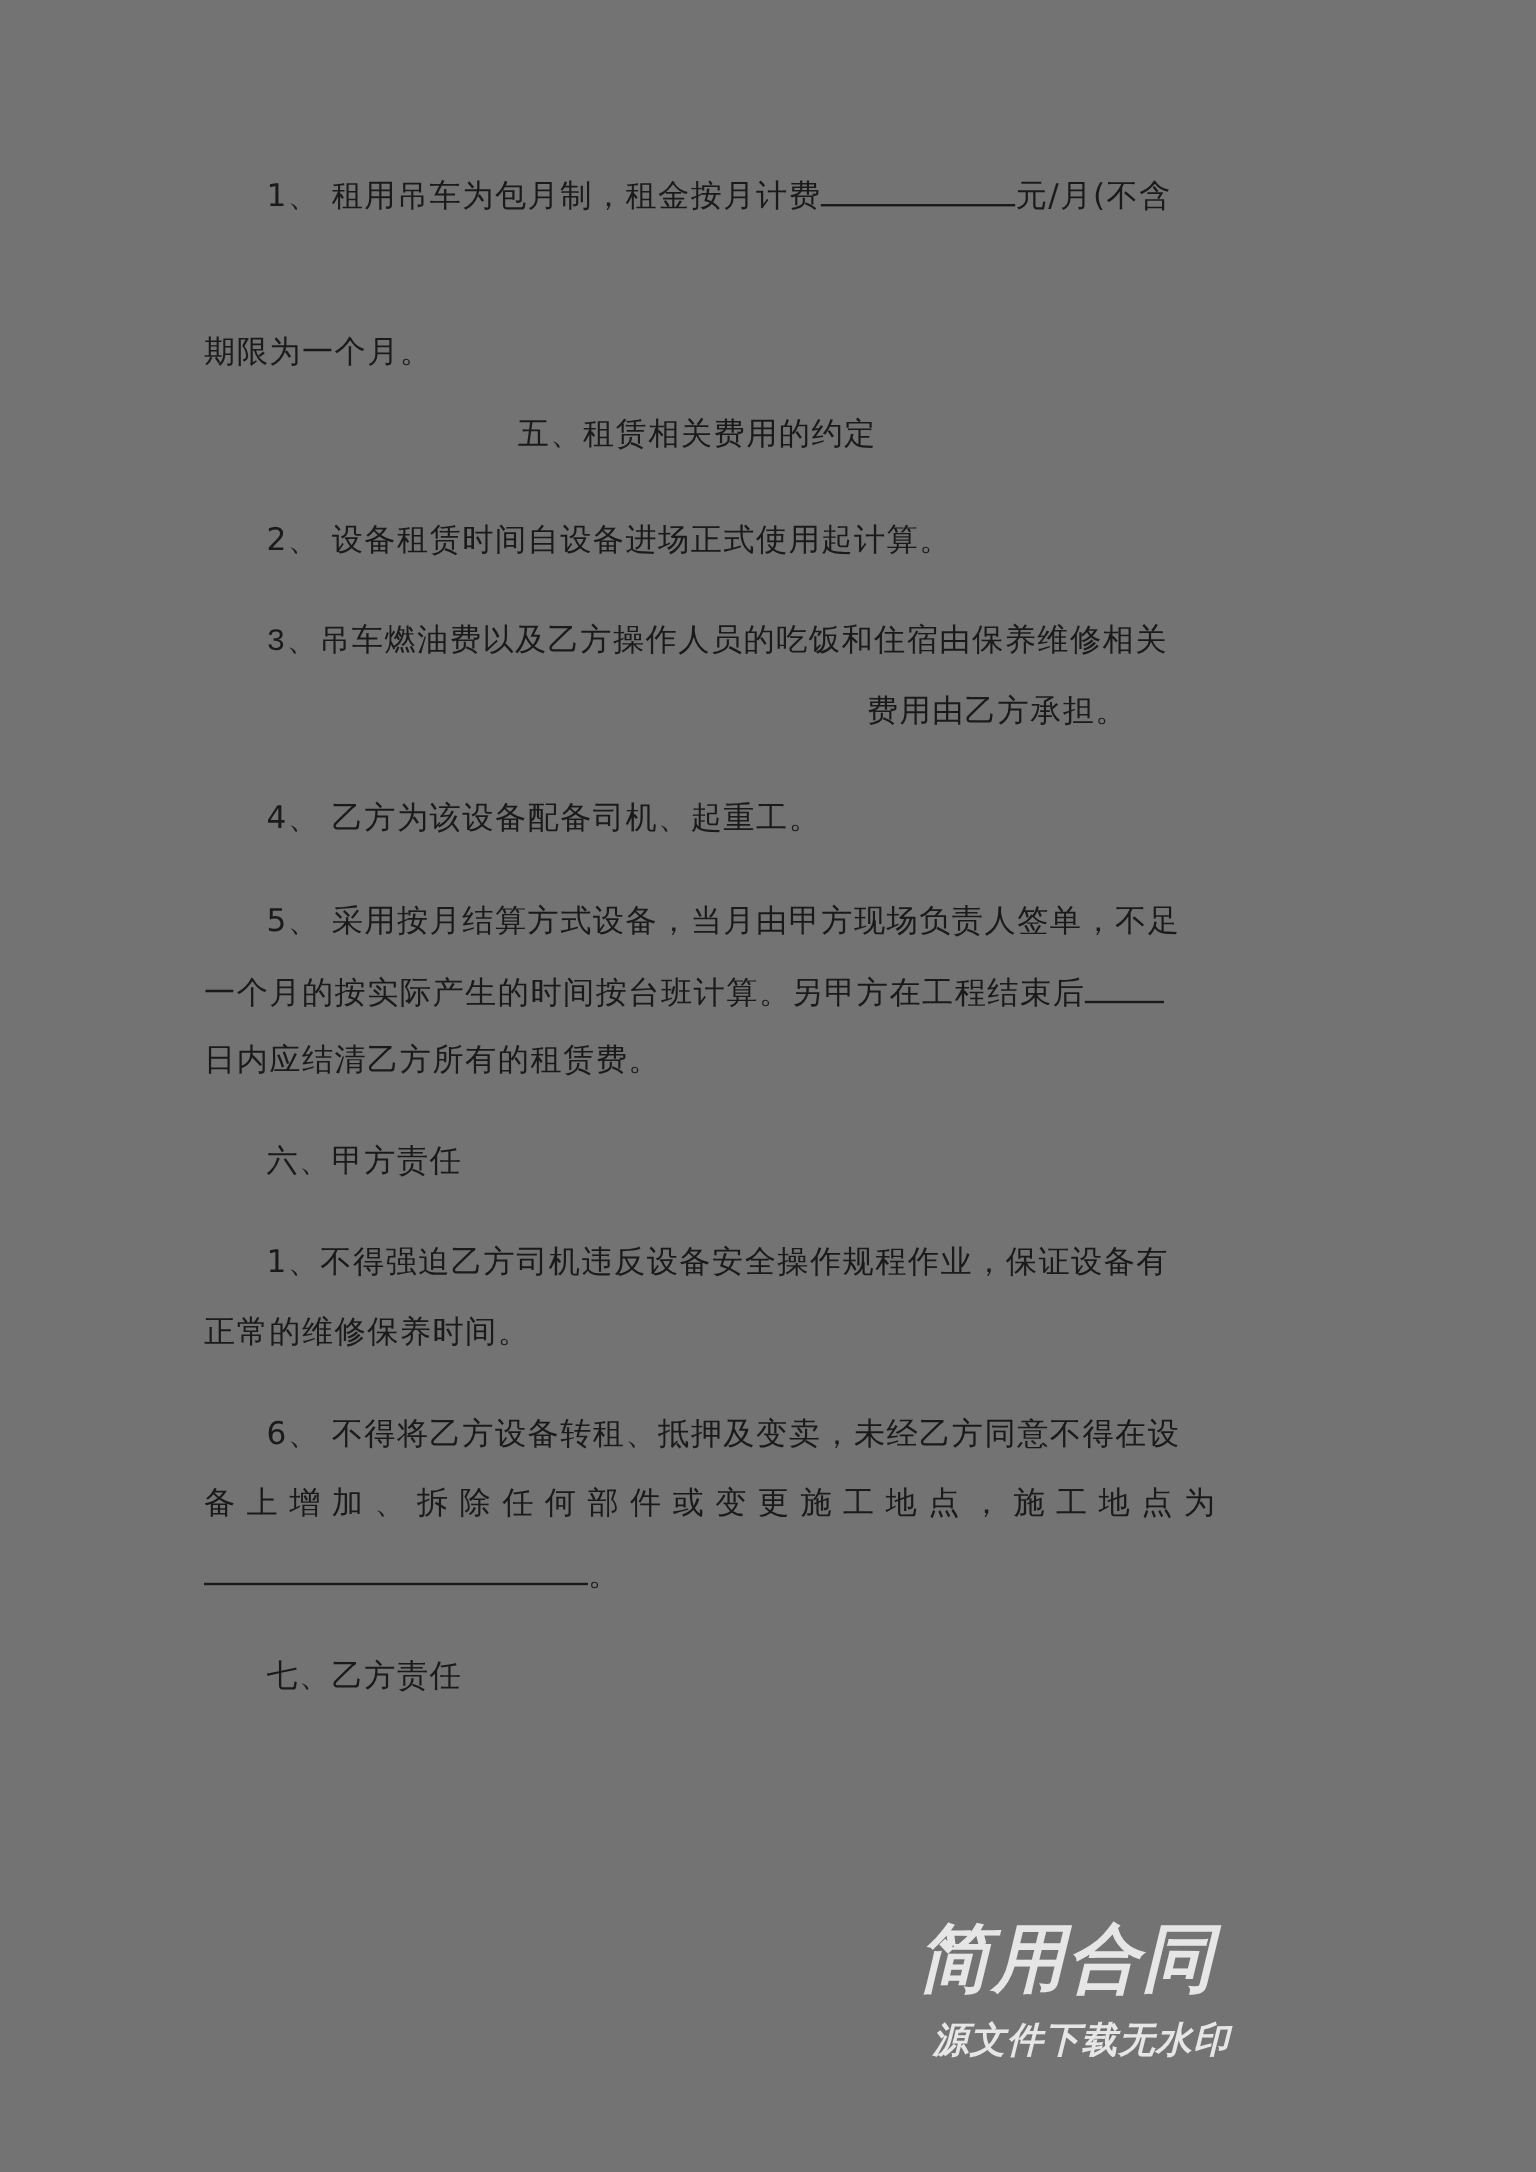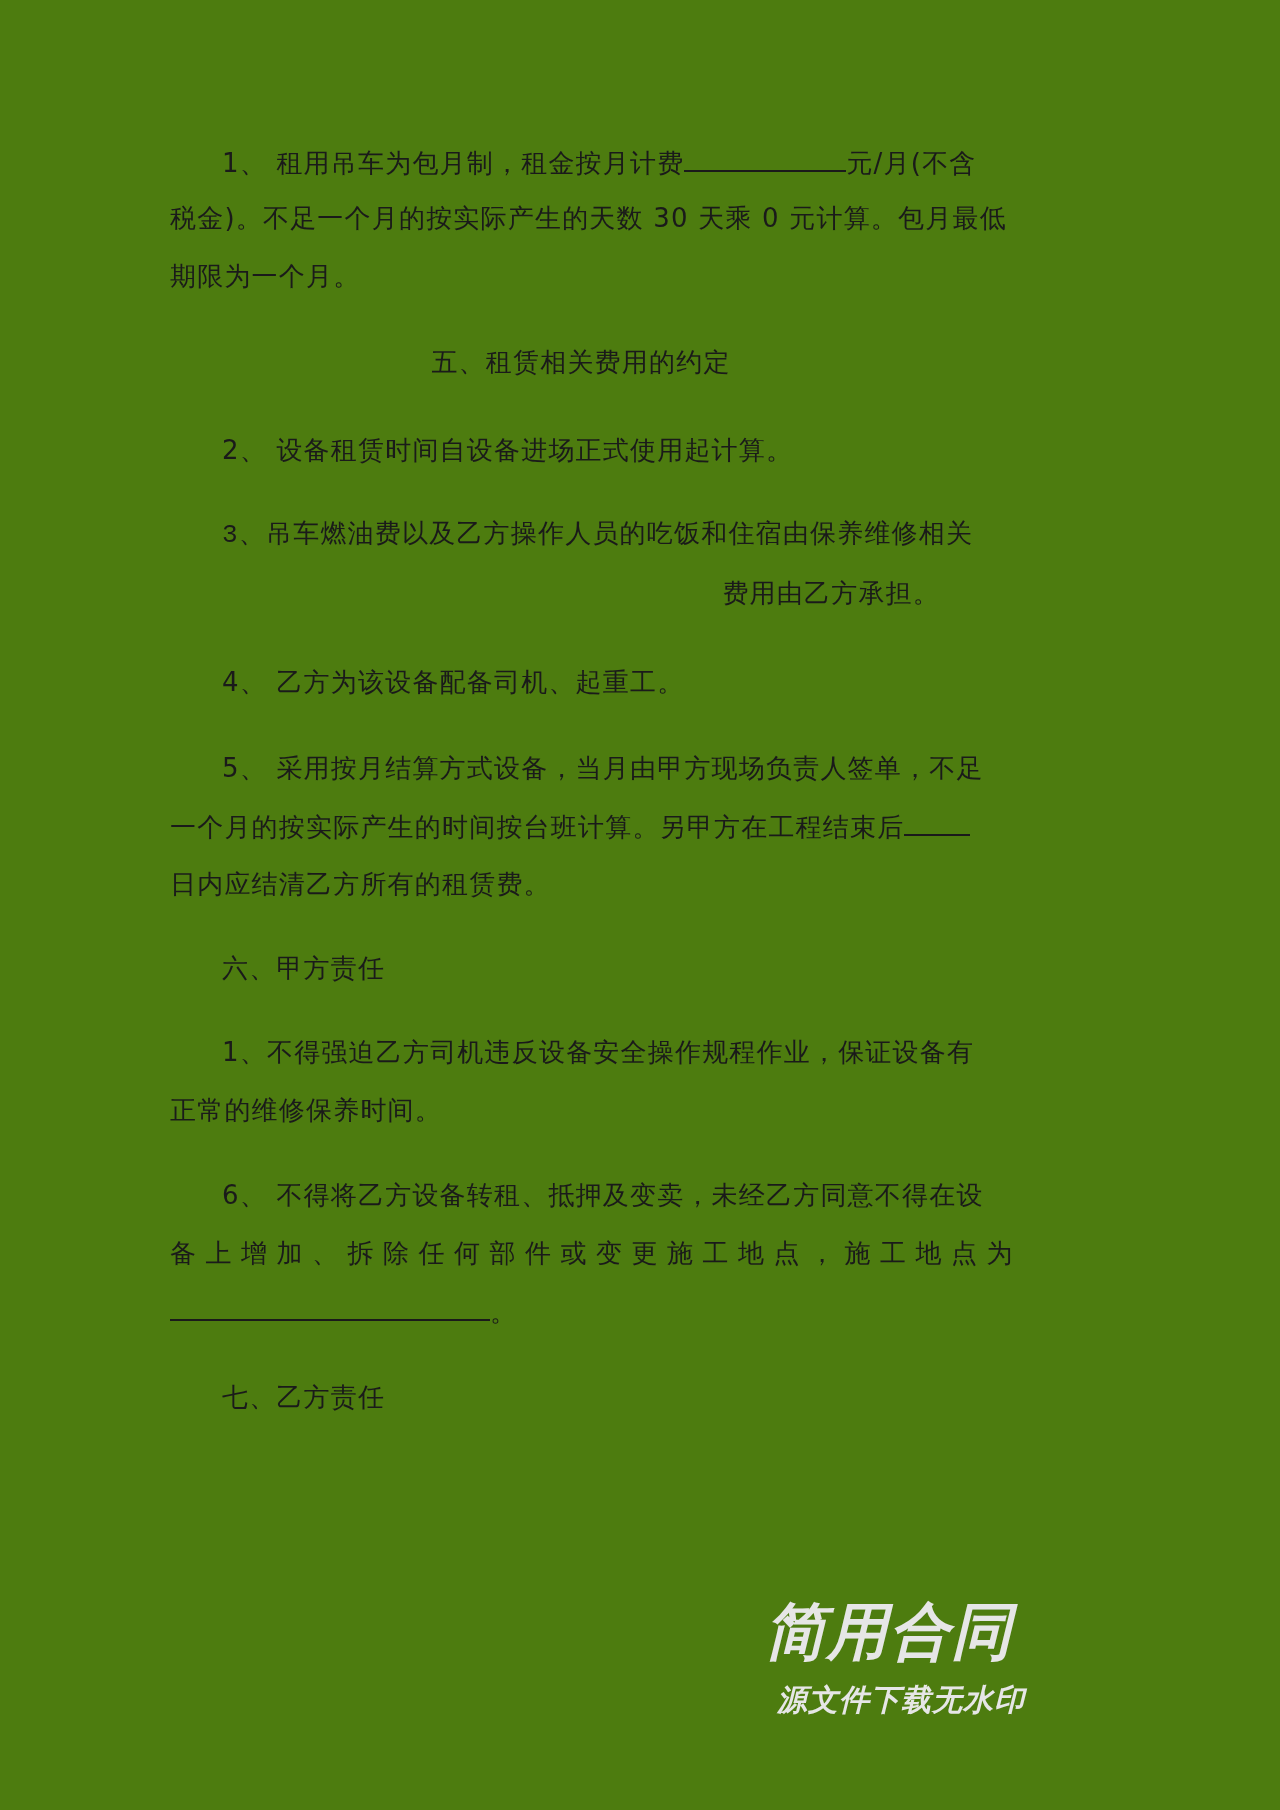--- a/index.html
+++ b/index.html
@@ -14,21 +14,21 @@
       overflow: hidden;
       font-family: "DejaVu Sans", "Liberation Sans", sans-serif;
       color: #1a1a1a;
     }
     .page {
       position: absolute;
       left: 0;
       top: 0;
       width: 1280px;
       height: 1810px;
-      background: #4d7c0f;
+      background: #737373;
     }
     .line {
       position: absolute;
       left: 170px;
       width: 770px;
       font-size: 26px;
       line-height: 34px;
       height: 34px;
       white-space: nowrap;
       letter-spacing: 1.2px;
@@ -66,22 +66,21 @@
       letter-spacing: 1px;
       margin-left: 12px;
     }
   </style>
 </head>
 <body>
 
 <div class="page">
 
   <div class="line indent" style="top:146px;"><span>1、 租用吊车为包月制，租金按月计费</span><span class="blank" style="width:162px;"></span><span>元/月(不含</span></div>
-  <div class="line" style="top:201px;">税金)。不足一个月的按实际产生的天数 30 天乘 0 元计算。包月最低</div>
-  <div class="line" style="top:259px;">期限为一个月。</div>
+  <div class="line" style="top:277px;">期限为一个月。</div>
 
   <div class="line indent" style="top:345px;text-align:center;">五、租赁相关费用的约定</div>
 
   <div class="line indent" style="top:433px;">2、 设备租赁时间自设备进场正式使用起计算。</div>
 
   <div class="line indent" style="top:518px;font-family:Liberation Mono, monospace;">3、吊车燃油费以及乙方操作人员的吃饭和住宿由保养维修相关</div>
   <div class="line" style="top:576px;text-align:right;">费用由乙方承担。</div>
 
   <div class="line indent" style="top:665px;">4、 乙方为该设备配备司机、起重工。</div>
 

